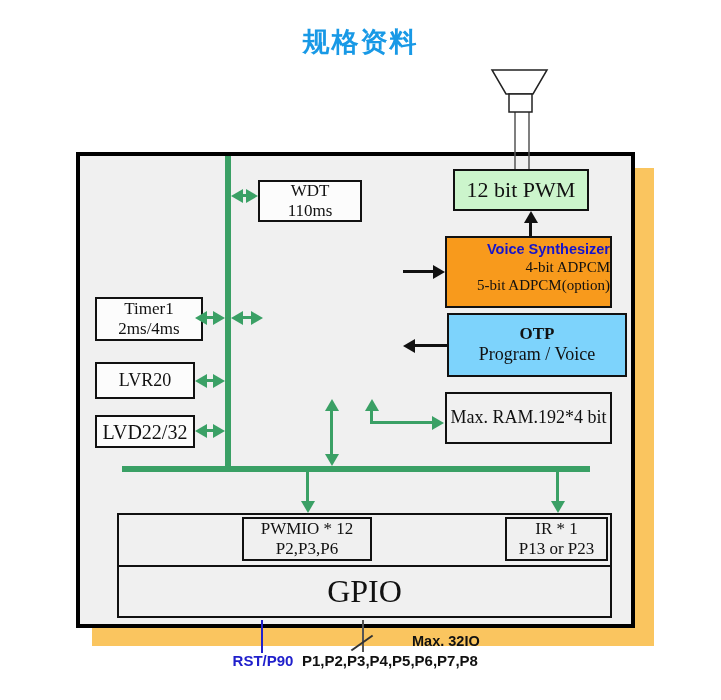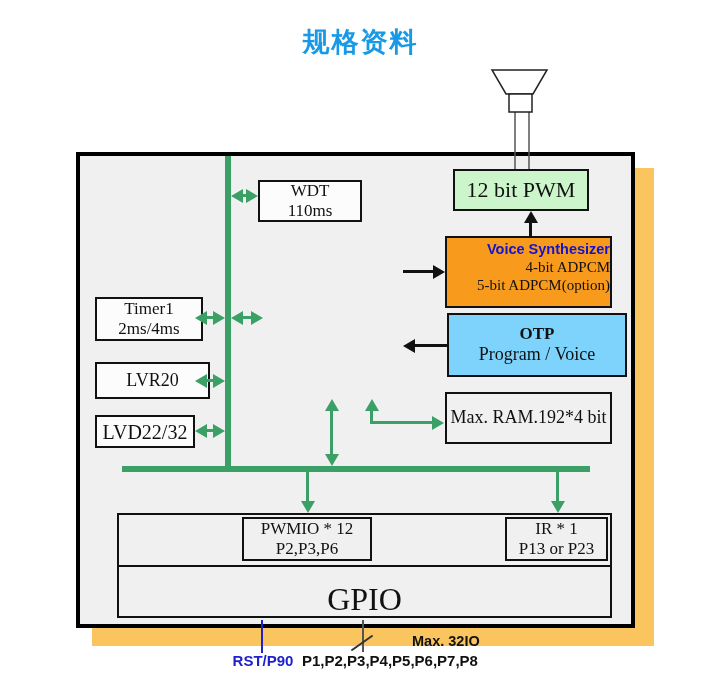--- a/index.html
+++ b/index.html
@@ -38,28 +38,28 @@
   .cpu{left:263px;top:237px;width:140px;height:160px;background:#FFFF00;font-size:37px;
        border-width:3px;}
   .voice{left:445px;top:236px;width:167px;height:72px;background:#F89A1C;
          align-items:flex-end;justify-content:flex-start;padding:3px 0 0 6px;text-align:left;}
   .voice .vt{font-family:"Liberation Sans",sans-serif;font-weight:bold;font-size:14.5px;color:#1414CC;}
   .voice .vl{font-size:15px;}
   .otp{left:447px;top:313px;width:180px;height:64px;background:#7dd3fc;font-size:18px;}
   .otp .b1{font-weight:bold;font-size:17px;}
   .ram{left:445px;top:392px;width:167px;height:52px;background:#F0F0F0;font-size:18px;}
   .timer1{left:95px;top:297px;width:108px;height:44px;font-size:17px;}
-  .lvr{left:95px;top:362px;width:115px;height:37px;font-size:18px;}
+  .lvr{left:95px;top:362px;width:100px;height:37px;font-size:18px;}
   .lvd{left:95px;top:415px;width:100px;height:33px;font-size:20px;}
   .botbox{left:117px;top:513px;width:495px;height:105px;background:#F0F0F0;border:2px solid #111;
           box-sizing:border-box;}
   .divider{position:absolute;left:0;top:50px;width:100%;height:2px;background:#111;}
   .pwmio{left:242px;top:517px;width:130px;height:44px;font-size:17px;background:#F0F0F0;}
   .ir{left:505px;top:517px;width:103px;height:44px;font-size:17px;background:#F0F0F0;}
-  .gpio{left:117px;top:565px;width:495px;height:53px;display:flex;align-items:flex-end;
+  .gpio{left:117px;top:565px;width:495px;height:53px;display:flex;align-items:center;
         justify-content:center;font-size:32px;color:#111;}
   
   .fline{position:absolute;}
   .rstline{left:261px;top:620px;width:2px;height:33px;background:#2222CC;}
   .portline{left:362px;top:620px;width:2px;height:32px;background:#555;}
   .slash{left:349px;top:642px;width:26px;height:2px;background:#333;transform:rotate(-35deg);}
   .ftext{position:absolute;font-family:"Liberation Sans",sans-serif;font-weight:bold;font-size:15px;}
   .rst{left:220px;top:652px;width:86px;text-align:center;color:#2020CC;}
   .ports{left:302px;top:652px;color:#111;}
   .maxio{left:412px;top:633px;color:#111;font-size:14.5px;}

